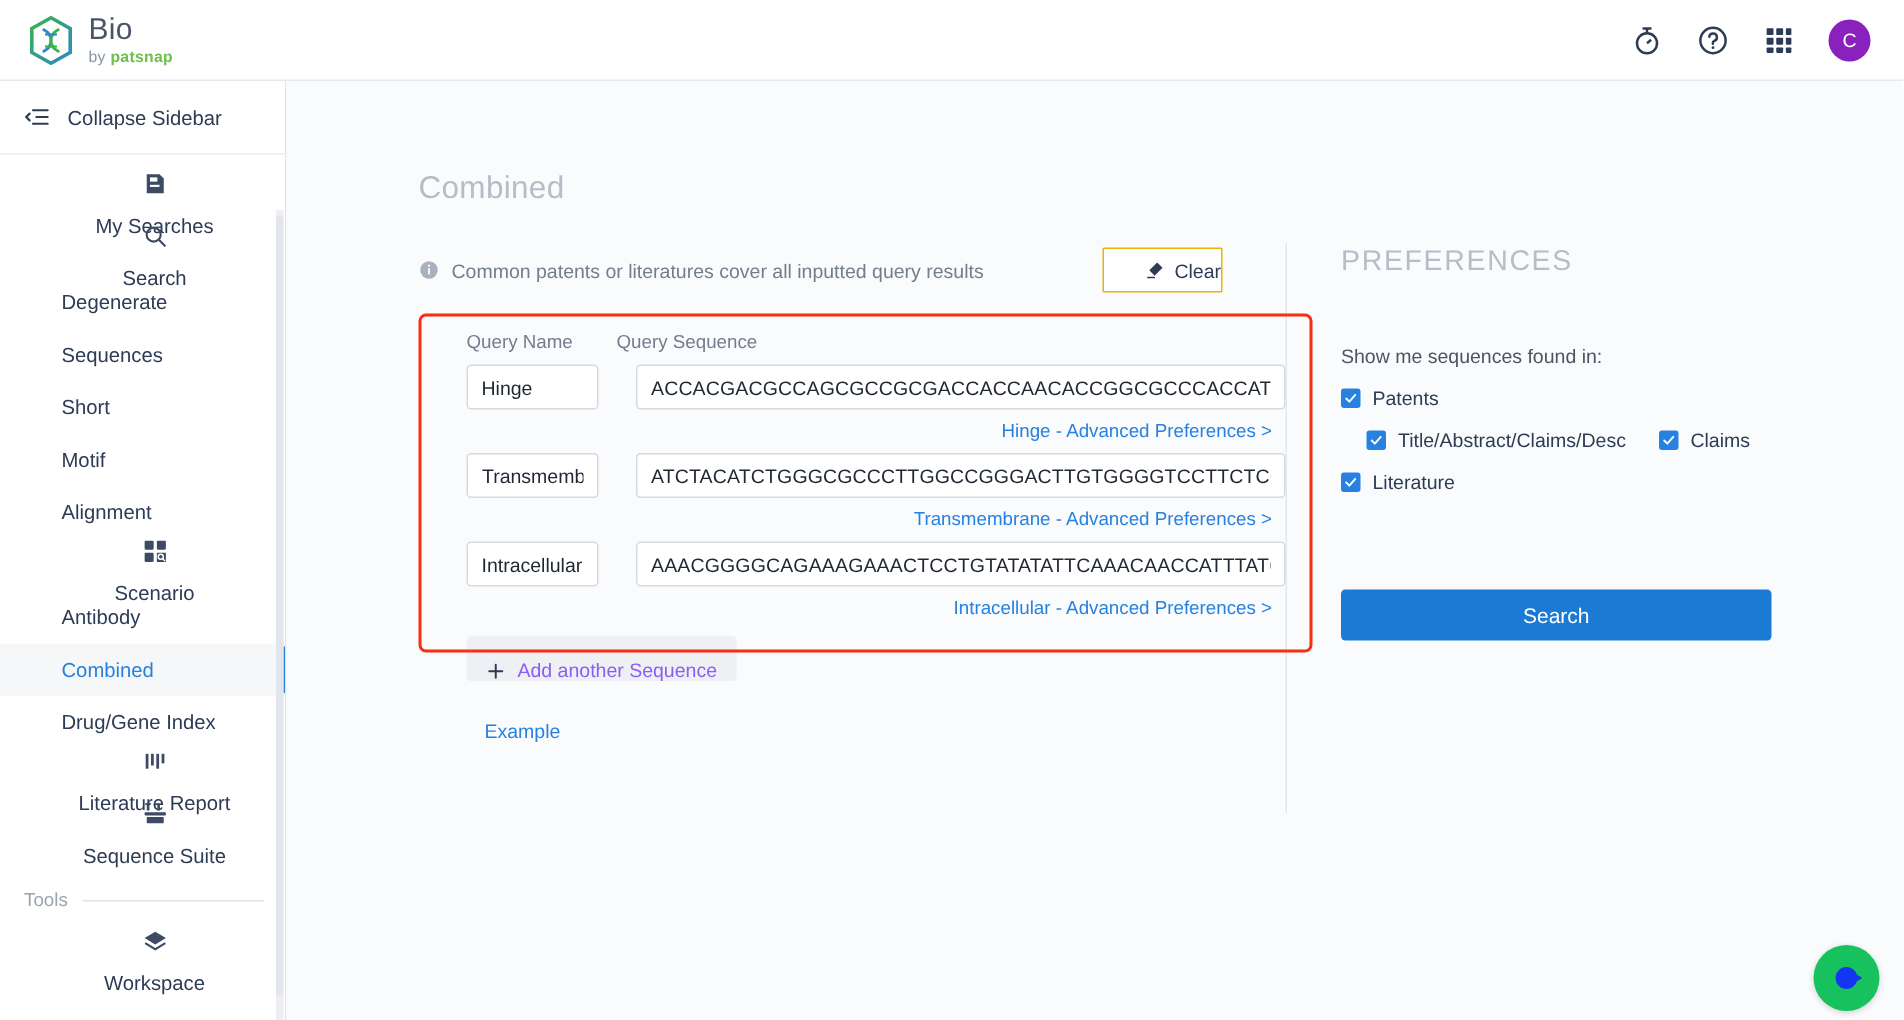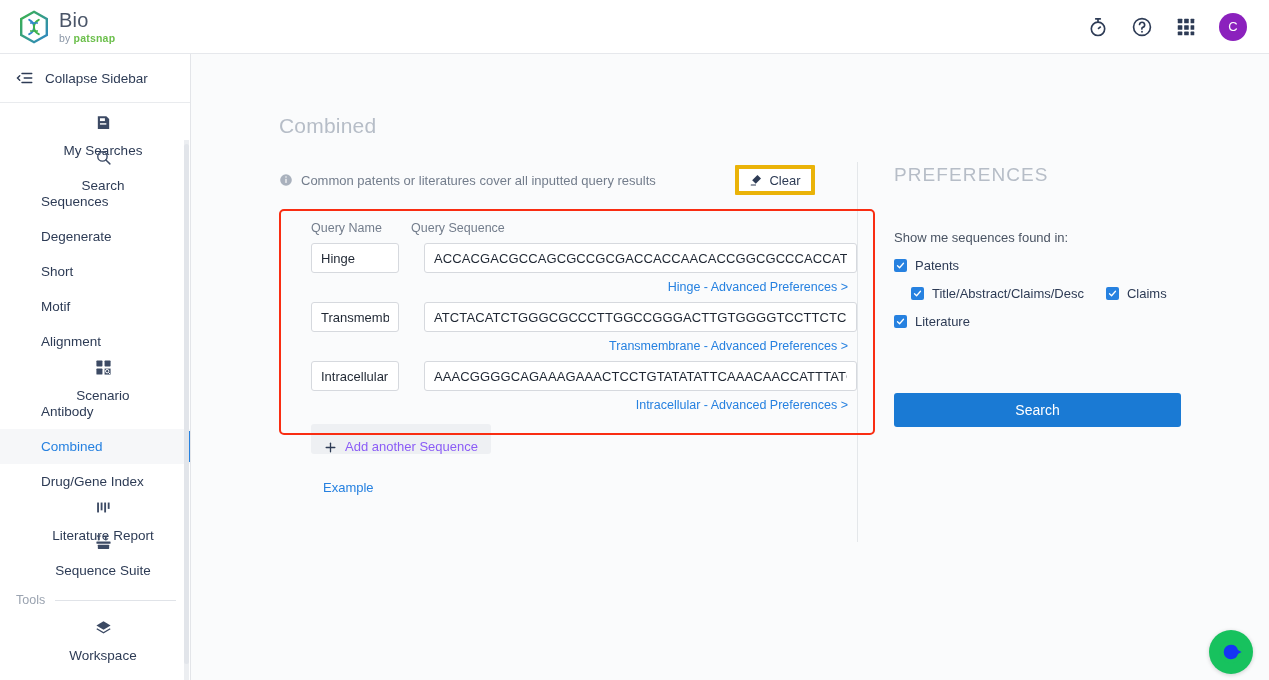--- a/index.html
+++ b/index.html
@@ -90,22 +90,22 @@
   .main { flex: 1; background: #fafbfc; position: relative; overflow: hidden; }
   .content { padding: 60px 0 0 88px; display: flex; }
   .left-col { width: 578px; }
   .page-title { font-size: 21px; color: #b6bdc7; letter-spacing: .2px; }
   .subrow { margin-top: 27px; display: flex; align-items: center; }
   .info-line { display: flex; align-items: center; gap: 8px; font-size: 13px; color: #737d8c; }
   .info-ic { width: 14px; height: 14px; color: #a9b1bd; flex: 0 0 14px; }
   .clear-btn {
     margin-left: auto; margin-right: 42px;
     width: 80px; height: 30px;
-    border: 4px solid #eab308; border-radius: 1px; background: #fff;
-    display: flex; align-items: center; justify-content: center; gap: 6px;
+    border: 1px solid #eab308; border-radius: 1px; background: #fff;
+    display: flex; align-items: center; justify-content: flex-end; gap: 6px;
     font-size: 13px; color: #2d3b55; cursor: pointer;
   }
 
   
   .query-block { position: relative; margin-top: 14px; padding: 12px 0 0 32px; }
   .redbox {
     position: absolute; left: 0; top: 0; width: 596px; height: 226px;
     border: 2px solid #f92d12; border-radius: 5px; pointer-events: none;
   }
   .qheads { display: flex; font-size: 12.5px; color: #737d8c; }
@@ -250,24 +250,24 @@
             <circle cx="10.5" cy="10.5" r="6.6"></circle>
               <line x1="15.4" y1="15.4" x2="21" y2="21" stroke-linecap="round"></line>
           </svg>
           <span>Search</span>
           <svg class="chev" viewBox="0 0 24 24" fill="none" stroke="#5b6b85" stroke-width="2.4" stroke-linecap="round">
             <path d="M4 16 L12 8 L20 16"></path>
           </svg>
         </div>
 
         <div class="sub-item">
+            <span>Degenerate</span>
+          </div>
+        <div class="sub-item">
             <span>Sequences</span>
-          </div>
-        <div class="sub-item">
-            <span>Degenerate</span>
           </div>
         <div class="sub-item">
             <span>Short</span>
           </div>
         <div class="sub-item">
             <span>Motif</span>
           </div>
         <div class="sub-item">
             <span>Alignment</span>
           </div>

